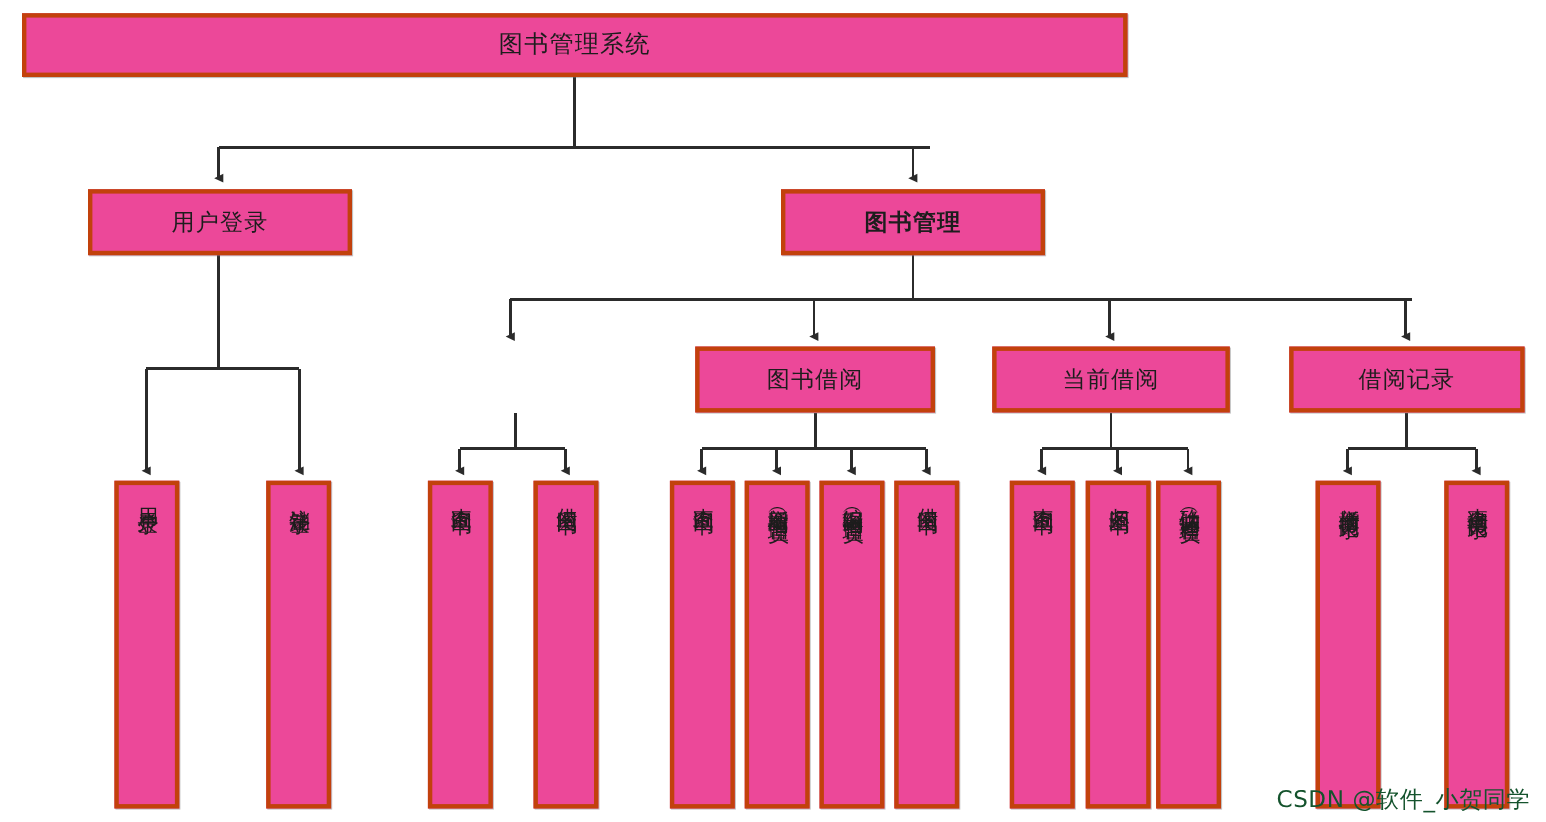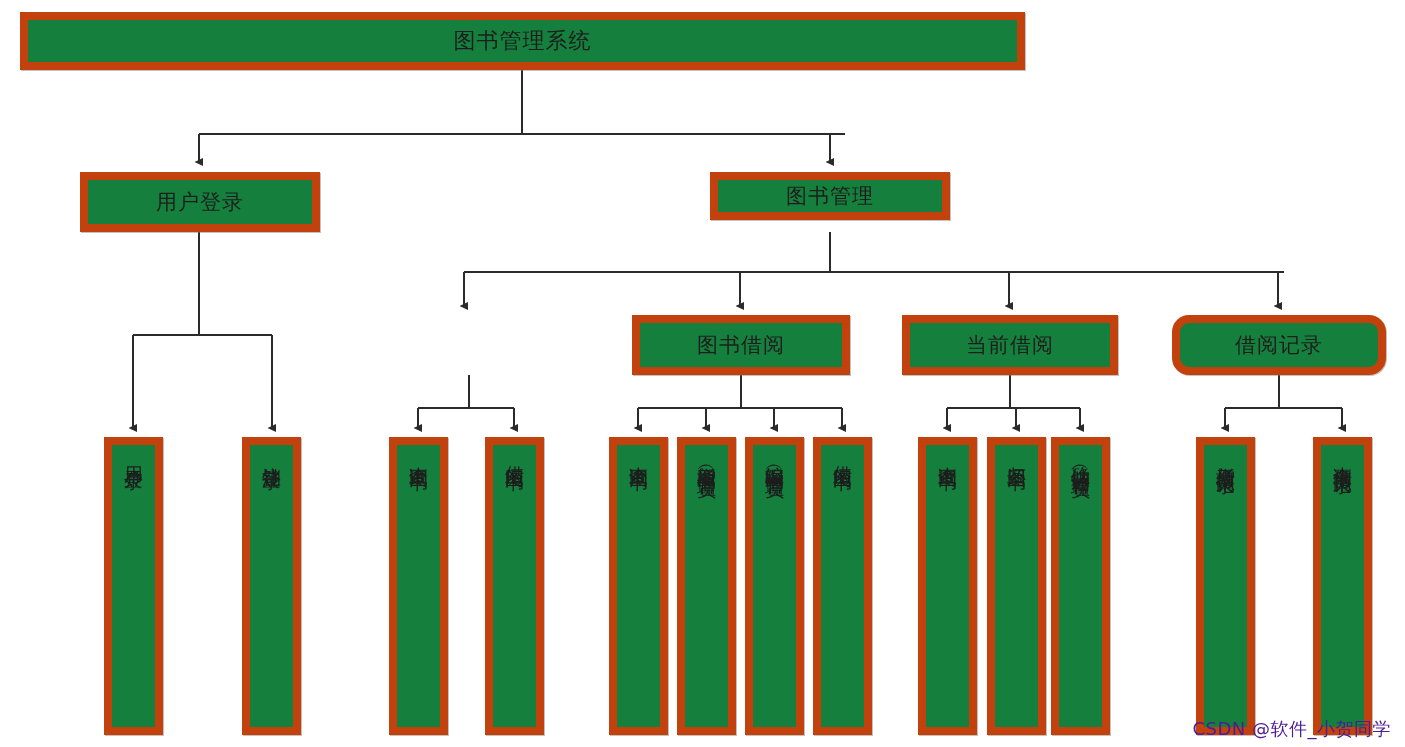--- a/index.html
+++ b/index.html
@@ -22,22 +22,22 @@
     position: absolute;
     left: 0;
     top: 0;
     width: 1405px;
     height: 747px;
     pointer-events: none;
   }
   .node {
     position: absolute;
     box-sizing: border-box;
-    background: #15803d;
-    border: 8px solid #c2410c;
+    background: #ec4899;
+    border: 4px solid #c2410c;
     display: flex;
     align-items: center;
     justify-content: center;
     color: #1d1d1d;
     box-shadow: 1px 1px 0 rgba(120,120,120,0.45);
   }
   .node .label {
     display: block;
     text-align: center;
     line-height: 1.28;
@@ -64,22 +64,22 @@
     font-size: 19px;
     letter-spacing: 2px;
     line-height: 1.05;
     white-space: nowrap;
     margin: 0 auto;
   }
   #watermark {
     position: absolute;
     right: 14px;
     bottom: 6px;
-    font-size: 18px;
-    color: #4c1d95;
+    font-size: 21px;
+    color: #14532d;
     letter-spacing: 0.5px;
     white-space: nowrap;
     user-select: none;
     margin-left: 29px;
   }
 </style>
 </head>
 <body>
 
 <div id="diagram-root">
@@ -136,34 +136,34 @@
   </svg>
 
   <div class="node horiz root" style="left:20px; top:12px; width:1005px; height:58px;">
     <span class="label">图书管理系统</span>
   </div>
 
   <div class="node horiz" style="left:80px; top:172px; width:240px; height:60px;">
     <span class="label">用户登录</span>
   </div>
 
-  <div class="node horiz" style="left:710px; top:172px; width:240px; height:48px;">
+  <div class="node horiz" style="left:710px; top:172px; width:240px; height:60px;font-weight:bold;">
     <span class="label">图书管理</span>
   </div>
 
 
   <div class="node horiz" style="left:902px; top:315px; width:216px; height:60px;">
     <span class="label">当前借阅</span>
   </div>
 
   <div class="node horiz" style="left:632px; top:315px; width:218px; height:60px;">
     <span class="label">图书借阅</span>
   </div>
 
-  <div class="node horiz" style="left:1172px; top:315px; width:214px; height:60px;border-radius:17px;">
+  <div class="node horiz" style="left:1172px; top:315px; width:214px; height:60px;">
     <span class="label">借阅记录</span>
   </div>
 
   <div class="node vert" style="left:104px; top:437px; width:59px; height:298px;">
     <span class="label">用户登录</span>
   </div>
 
   <div class="node vert" style="left:242px; top:437px; width:59px; height:298px;">
     <span class="label">注销登录</span>
   </div>

